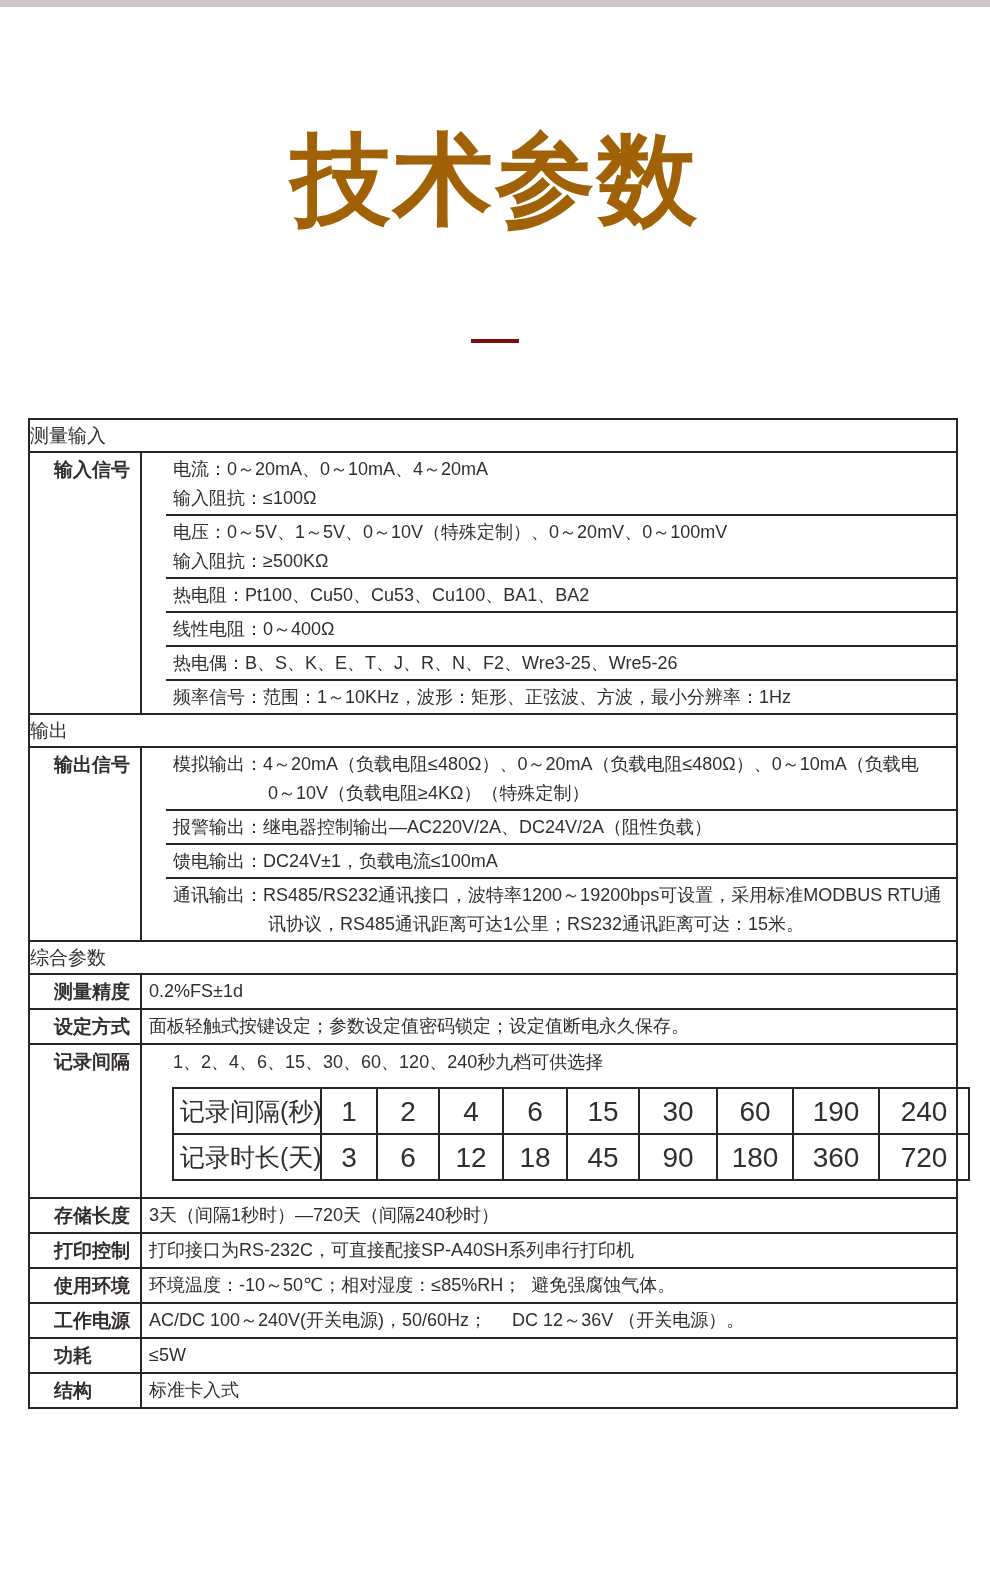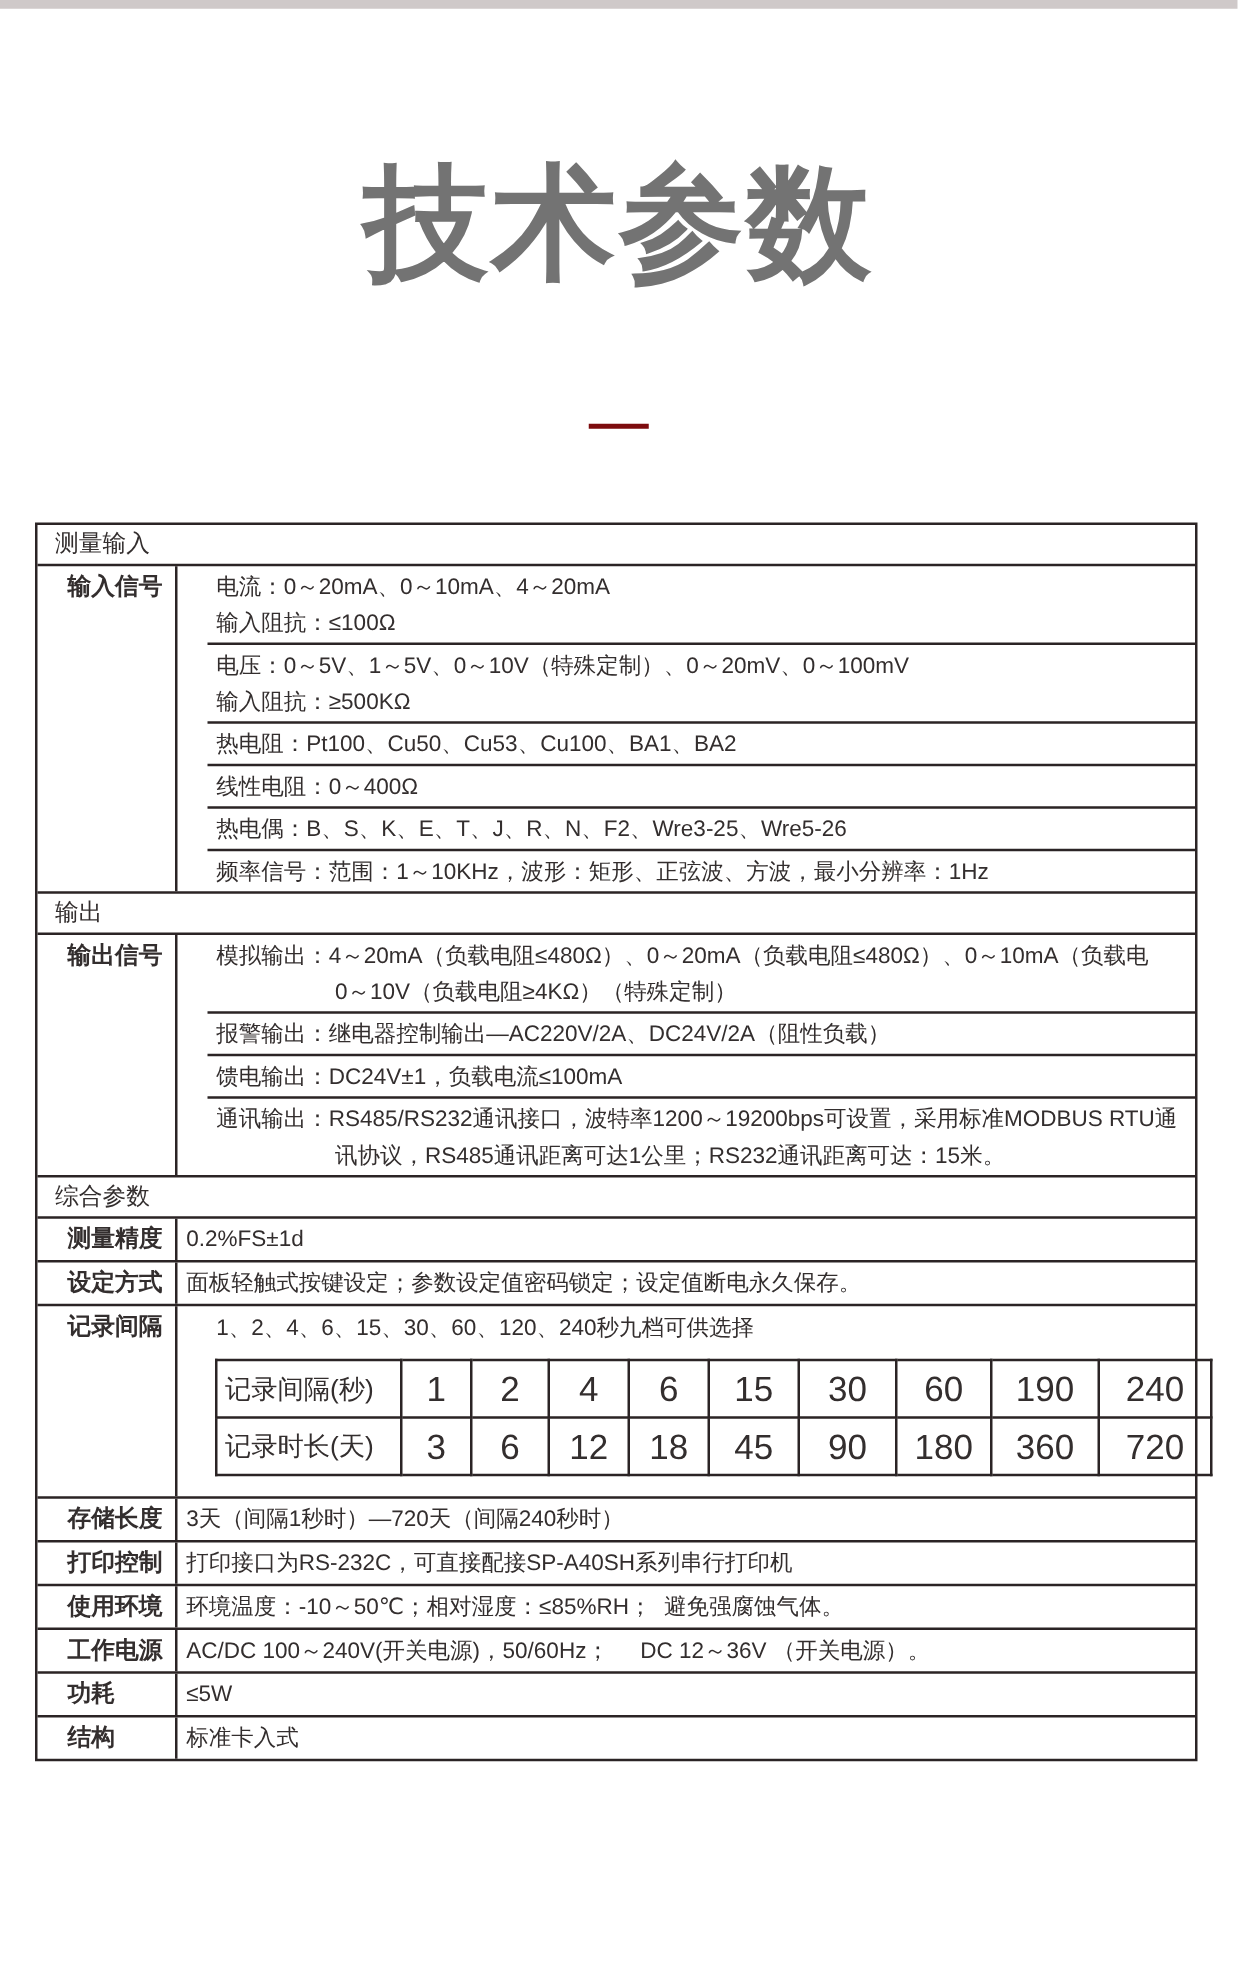--- a/index.html
+++ b/index.html
@@ -9,55 +9,55 @@
     font-family:"Liberation Sans","DejaVu Sans",sans-serif;
     color:var(--text,#332e2e);
   }
   .top-bar {
     position:absolute; top:0; left:0; width:990px; height:7px;
     background:var(--top-bar,#cfc9c9);
   }
   .title {
     position:absolute; top:122px; left:0; width:990px; text-align:center;
     font-size:100px; line-height:1.15; font-weight:900; letter-spacing:2px;
-    color:#737373;
+    color:#a16207;
   }
   .divider {
     position:absolute; top:339px; left:50%; margin-left:-24px;
     width:48px; height:4px; background:var(--accent-red,#7d0c0e);
   }
   .spec-table {
     position:absolute; top:418px; left:28px; width:930px;
     border:2px solid var(--border,#2b2425);
     font-size:18px; line-height:29px;
   }
   .row { display:flex; border-bottom:2px solid var(--border,#2b2425); }
   .row:last-child { border-bottom:0; }
-  .section-cell { padding:1px 14px; font-size:19px; width:100%; white-space:pre; }
+  .section-cell { padding:1px 0; font-size:19px; width:100%; white-space:pre; }
   .label-cell {
     flex:0 0 112px; border-right:2px solid var(--border,#2b2425);
     padding:2px 4px 0 24px; font-size:19px; white-space:pre; overflow:hidden;font-weight:bold;
   }
   .content-cell { flex:1; min-width:0; display:flex; flex-direction:column;padding-left:24px; }
   .group { border-bottom:2px solid var(--border,#2b2425); padding:2px 0 1px 7px; overflow:hidden; }
   .group:last-child { border-bottom:0; }
   .line { white-space:pre; }
   .line.cont { padding-left:95px; }
   .value-cell { flex:1; padding:2px 0 2px 7px; white-space:pre; overflow:hidden; }
   .pad-group { padding-top:3px; padding-bottom:3px; }
   .rec-intro { padding:3px 0 0 7px; white-space:pre; }
   .rec-table {
     margin:10px 8px 16px 6px; border-collapse:collapse; table-layout:fixed;
     width:796px;
   }
   .rec-table td {
     border:2px solid var(--border,#2b2425); text-align:center;
     height:46px; font-size:28px; padding:0; overflow:hidden; white-space:pre;
   }
-  .rec-table td.rec-label { font-size:21px; text-align:left; padding-left:6px; }
+  .rec-table td.rec-label { font-size:25px; text-align:left; padding-left:6px; }
 </style>
 </head>
 <body>
 
 <div class="top-bar"></div>
 
 <h1 class="title">技术参数</h1>
 
 <div class="divider"></div>
 

